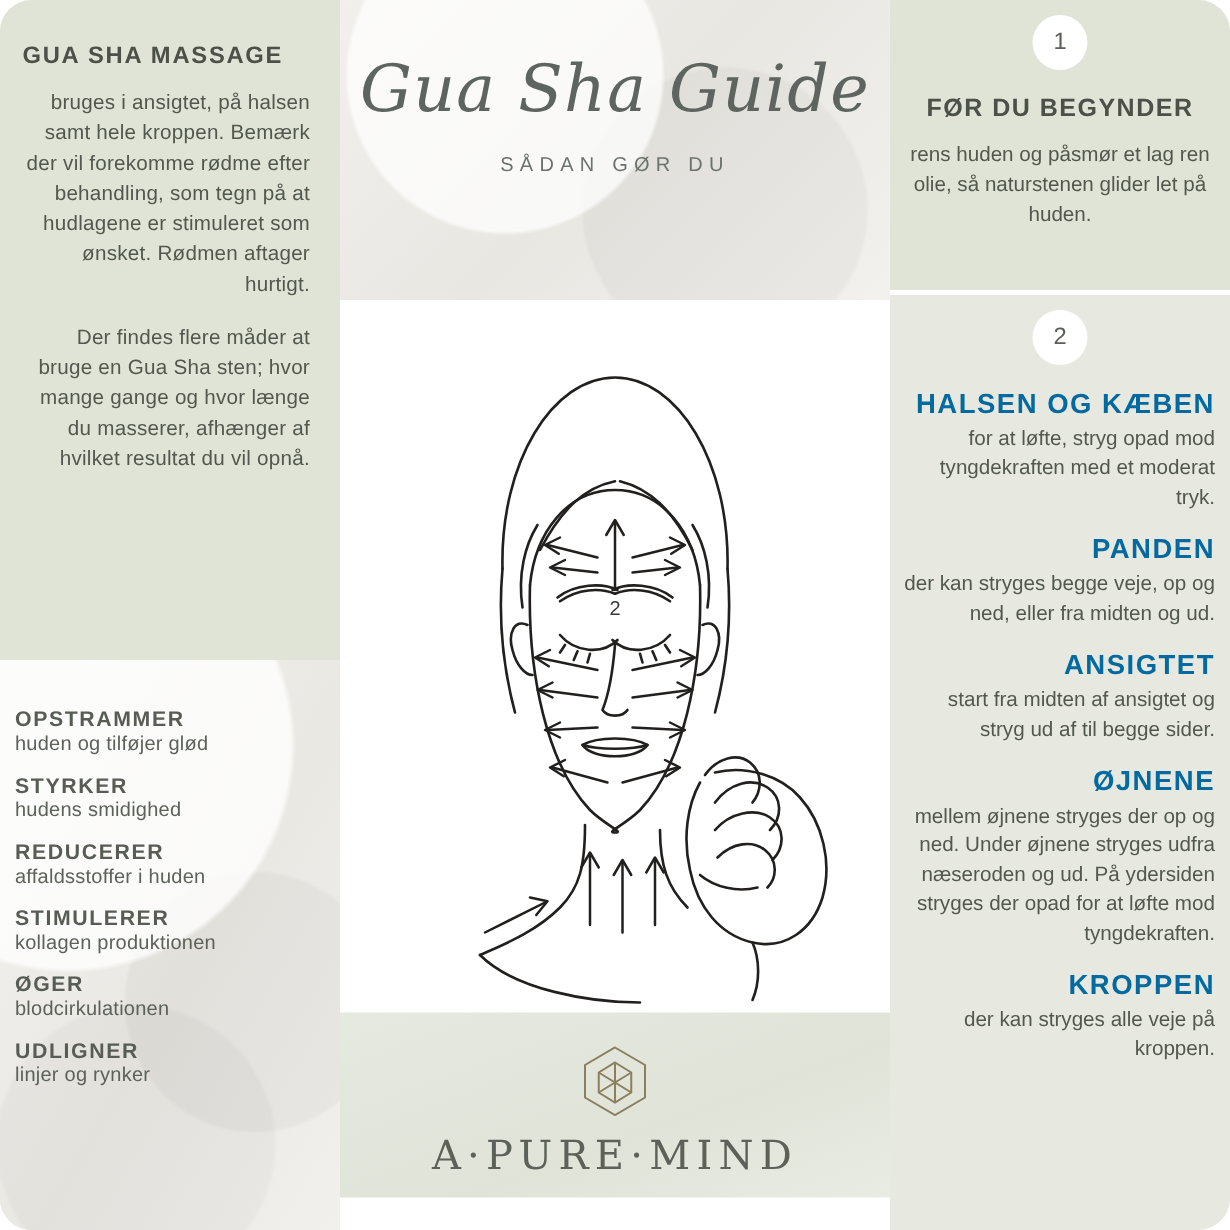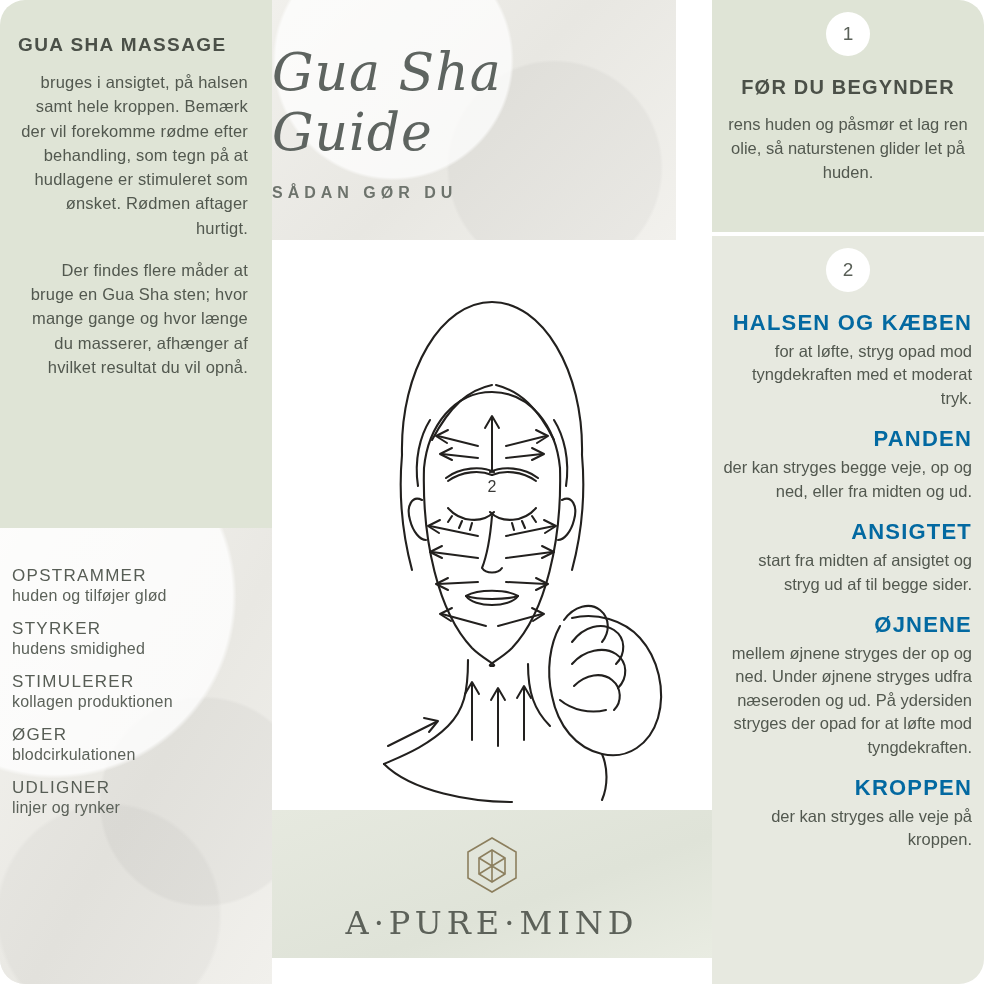--- a/index.html
+++ b/index.html
@@ -62,42 +62,43 @@
     background:
       radial-gradient(circle at 20% 15%, rgba(255,255,255,0.8) 0 40%, rgba(0,0,0,0) 41%),
       radial-gradient(circle at 75% 60%, rgba(0,0,0,0.035) 0 30%, rgba(0,0,0,0) 31%),
       radial-gradient(circle at 40% 85%, rgba(0,0,0,0.03) 0 26%, rgba(0,0,0,0) 27%),
       linear-gradient(120deg, #f3f2ee 0%, #e9e8e3 55%, #f1f0ec 100%);
     pointer-events: none;
   }
   .benefit { position: relative; margin-bottom: 14px; }
   .benefit .b-title {
     font-size: 17px;
-    font-weight: normal;
+    font-weight: bold;
     letter-spacing: 1.3px;
     color: #575d55;
     margin-bottom: 1px;
   }
   .benefit .b-desc {
     font-size: 16px;
     color: #5c625a;
     letter-spacing: 0.2px;
   }
 
   
   .col-center {
     position: absolute;
     left: 272px; top: 0;
     width: 440px; height: 984px;
     background: #ffffff;
   }
   .panel-title {
     position: relative;
-    width: 404px; height: 240px;
+    width: 440px; height: 240px;
     background: linear-gradient(135deg, #f1f0ec 0%, #e8e7e2 50%, #f2f1ed 100%);
+    text-align: center;
   }
   .panel-title:before {
     content: "";
     position: absolute; inset: 0;
     background:
       radial-gradient(circle at 30% 25%, rgba(255,255,255,0.75) 0 35%, rgba(0,0,0,0) 36%),
       radial-gradient(circle at 70% 70%, rgba(0,0,0,0.035) 0 32%, rgba(0,0,0,0) 33%);
     pointer-events: none;
   }
   .panel-title .script {
@@ -109,21 +110,20 @@
     font-size: 52px;
     color: #5e6460;
     letter-spacing: 1px;
   }
   .panel-title .sub {
     position: relative;
     margin: 22px 0 0 0;
     font-size: 16px;
     letter-spacing: 5px;
     color: #6d736c;
-    font-weight: bold;
   }
 
   .panel-illustration {
     position: relative;
     width: 440px; height: 570px;
     background: #ffffff;
   }
   .panel-illustration svg { display: block; }
 
   .panel-logo {
@@ -216,20 +216,24 @@
     </div>
 
     <div class="panel-benefits">
       <div class="benefit">
         <div class="b-title">OPSTRAMMER</div>
         <div class="b-desc">huden og tilføjer glød</div>
       </div>
       <div class="benefit">
         <div class="b-title">STYRKER</div>
         <div class="b-desc">hudens smidighed</div>
+      </div>
+      <div class="benefit">
+        <div class="b-title">REDUCERER</div>
+        <div class="b-desc">affaldsstoffer i huden</div>
       </div>
       <div class="benefit">
         <div class="b-title">STIMULERER</div>
         <div class="b-desc">kollagen produktionen</div>
       </div>
       <div class="benefit">
         <div class="b-title">ØGER</div>
         <div class="b-desc">blodcirkulationen</div>
       </div>
       <div class="benefit">

